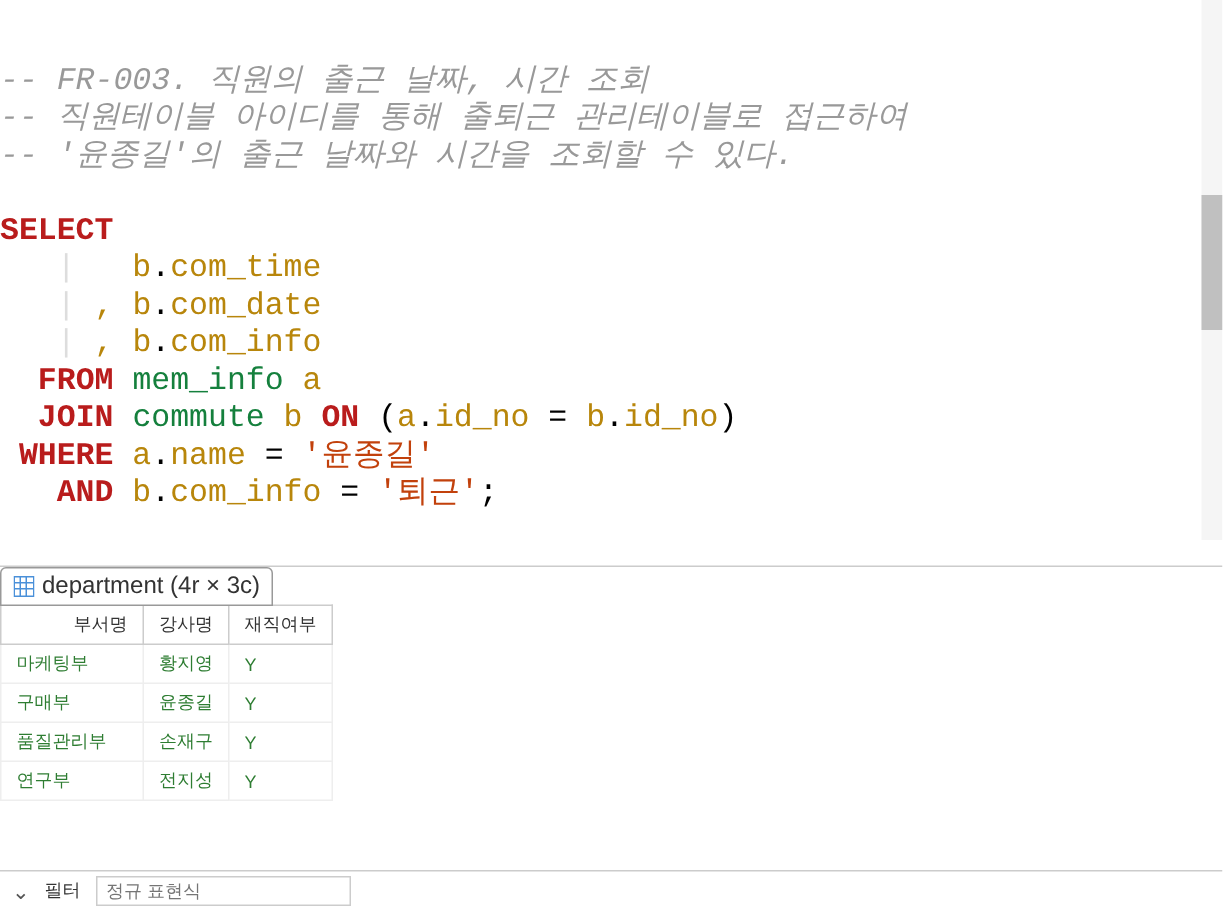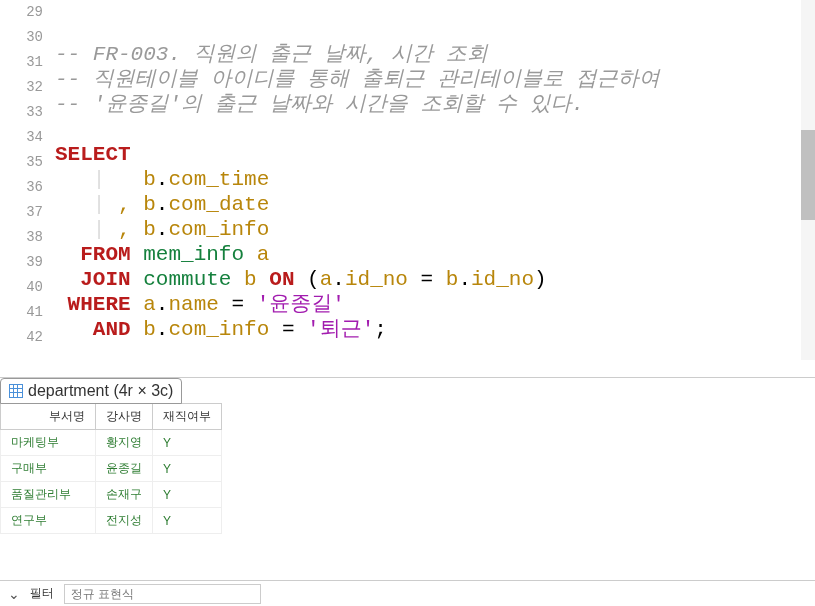--- a/index.html
+++ b/index.html
@@ -50,21 +50,21 @@
   top: 130px;
   width: 14px;
   height: 90px;
   background: #c0c0c0;
 }
 .comment { color: #999; font-style: italic; }
 .keyword { color: #b91c1c; font-weight: bold; }
 .field { color: #b8860b; }
 .tablename { color: #15803d; }
 .alias { color: #b8860b; }
-.string { color: #a21caf; }
+.string { color: #c2410c; }
 .punct { color: #b8860b; }
 .guide { color: #ddd; }
 
 .divider { height: 18px; background: #fff; border-bottom: 1px solid #ccc; }
 
 .results-area {
   flex: 1;
   background: #fff;
   font-family: Arial, sans-serif;
   font-size: 12px;
@@ -128,45 +128,29 @@
 }
 .chevron {
   display: inline-block;
   font-size: 14px;
   color: #555;
 }
 .filter-input {
   border: 1px solid #ccc;
   padding: 2px 6px;
   font-size: 12px;
-  width: 197px;
+  width: 170px;
   color: #aaa;
   background: #fff;
 }
 </style>
 </head>
 <body>
 
 <div class="editor-area">
-  <div class="gutter">
-      <div>29</div>
-      <div>30</div>
-      <div>31</div>
-      <div>32</div>
-      <div>33</div>
-      <div>34</div>
-      <div>35</div>
-      <div>36</div>
-      <div>37</div>
-      <div>38</div>
-      <div>39</div>
-      <div>40</div>
-      <div>41</div>
-      <div>42</div>
-    </div>
   <div class="code"><div><span class="comment">-- FR-003. 직원의 출근 날짜, 시간 조회</span></div><div><span class="comment">-- 직원테이블 아이디를 통해 출퇴근 관리테이블로 접근하여</span></div><div><span class="comment">-- '윤종길'의 출근 날짜와 시간을 조회할 수 있다.</span></div><div>&nbsp;</div><div><span class="keyword">SELECT</span></div><div>   <span class="guide">|</span>   <span class="field">b</span>.<span class="field">com_time</span></div><div>   <span class="guide">|</span> <span class="punct">,</span> <span class="field">b</span>.<span class="field">com_date</span></div><div>   <span class="guide">|</span> <span class="punct">,</span> <span class="field">b</span>.<span class="field">com_info</span></div><div>  <span class="keyword">FROM</span> <span class="tablename">mem_info</span> <span class="alias">a</span></div><div>  <span class="keyword">JOIN</span> <span class="tablename">commute</span> <span class="alias">b</span> <span class="keyword">ON</span> (<span class="field">a</span>.<span class="field">id_no</span> = <span class="field">b</span>.<span class="field">id_no</span>)</div><div> <span class="keyword">WHERE</span> <span class="field">a</span>.<span class="field">name</span> = <span class="string">'윤종길'</span></div><div>   <span class="keyword">AND</span> <span class="field">b</span>.<span class="field">com_info</span> = <span class="string">'퇴근'</span>;</div><div>&nbsp;</div><div>&nbsp;</div></div>
   <div class="scrollbar">
     <div class="scrollbar-thumb"></div>
   </div>
 </div>
 
 <div class="divider"></div>
 
 <div class="results-area">
   <div class="tab-bar">

